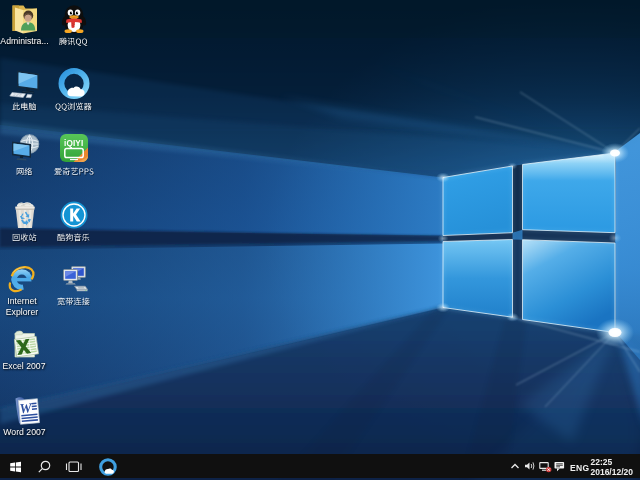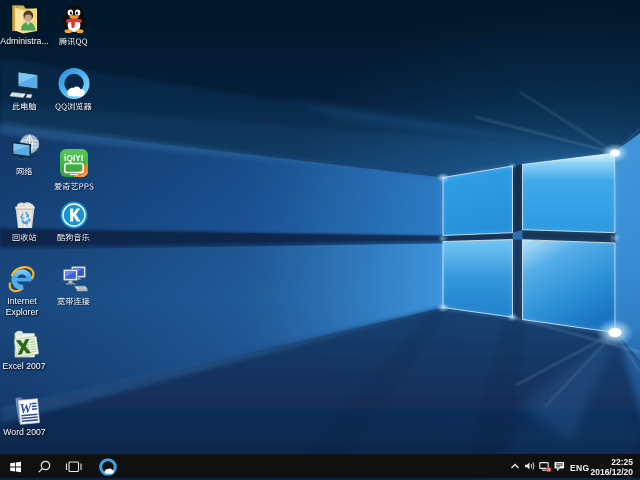--- a/index.html
+++ b/index.html
@@ -6,21 +6,21 @@
 #screen { position:relative; width:640px; height:480px; font-family:"Liberation Sans",sans-serif; }
 #wall { position:absolute; left:0; top:0; }
 .ic { position:absolute; width:32px; }
 .ic > svg { display:block; }
 .lb { position:absolute; }
 .lt { position:absolute; left:-24px; width:80px; text-align:center; color:#fff; font-size:8.7px; line-height:11.5px;
       text-shadow: 1px 1px 2px rgba(0,0,0,0.9), 0 0 2px rgba(0,0,0,0.5); white-space:nowrap; }
 #bar { position:absolute; left:0; top:454px; width:640px; height:24px; background:#101010;font-weight:bold; }
 #bar > svg { position:absolute; left:0; top:0; }
 #eng { position:absolute; left:570px; top:9px; color:#f0f0f0; font-size:8.5px; letter-spacing:0.3px; }
-#clock { position:absolute; right:7px; top:3px; color:#f0f0f0; font-size:8.5px; text-align:right; line-height:10px; }
+#clock { position:absolute; right:7px; top:3px; color:#f0f0f0; font-size:8.5px; text-align:left; line-height:10px; }
 </style></head>
 <body>
 <div id="screen">
 
 <svg id="wall" width="640" height="480" viewBox="0 0 640 480">
 <defs>
 <linearGradient id="base" x1="0" y1="0" x2="0" y2="1">
  <stop offset="0" stop-color="#071426"></stop>
  <stop offset="0.2" stop-color="#0a1d38"></stop>
  <stop offset="0.45" stop-color="#123765"></stop>
@@ -261,21 +261,21 @@
 <path d="M4.5 10.4 L20.5 12.6 L20.5 23 L4.5 20.8 Z" fill="#57ace8"></path>
 <path d="M4.5 10.4 L20.5 12.6 L4.5 18.2 Z" fill="#82c7f2" opacity="0.9"></path>
 <path d="M11.3 22.4 L14.3 22.8 L13.8 25.3 L10.8 24.9 Z" fill="#0f2335"></path>
 <path d="M8.3 25.2 L17 26 L17.8 27.6 L7.5 26.7 Z" fill="#2c4a63"></path>
 </svg>
       <svg class="lb" width="24" height="14" viewBox="-4 -10.5 24 14" style="left:3.8px;top:31.5px">
         <path d="M1.6 -4.4C2.0 -3.9 2.4 -3.4 2.7 -2.9C2.4 -2.0 2.0 -1.3 1.4 -0.7C1.5 -0.6 1.8 -0.5 1.9 -0.4C2.4 -0.9 2.8 -1.6 3.1 -2.3C3.4 -2.0 3.6 -1.6 3.7 -1.3L4.1 -1.7C4.0 -2.0 3.7 -2.5 3.3 -3.0C3.6 -3.6 3.7 -4.4 3.9 -5.2L3.3 -5.2C3.2 -4.6 3.1 -4.1 2.9 -3.5C2.6 -3.9 2.3 -4.4 2.0 -4.7ZM4.0 -4.4C4.3 -3.9 4.7 -3.4 5.1 -2.9C4.8 -2.0 4.3 -1.2 3.7 -0.7C3.8 -0.6 4.1 -0.4 4.2 -0.3C4.7 -0.8 5.1 -1.5 5.4 -2.3C5.7 -1.8 6.0 -1.4 6.1 -1.0L6.6 -1.4C6.4 -1.8 6.1 -2.4 5.7 -2.9C5.9 -3.6 6.1 -4.4 6.2 -5.2L5.6 -5.2C5.5 -4.6 5.4 -4.1 5.3 -3.5C5.0 -3.9 4.7 -4.3 4.4 -4.7ZM0.7 -6.4V0.6H1.3V-5.8H6.9V-0.2C6.9 -0.0 6.8 0.0 6.7 0.0C6.5 0.0 6.0 0.0 5.4 0.0C5.5 0.2 5.6 0.5 5.7 0.6C6.4 0.6 6.9 0.6 7.1 0.5C7.4 0.4 7.5 0.2 7.5 -0.2V-6.4Z M8.5 -0.4 8.7 0.2C9.4 -0.0 10.4 -0.3 11.4 -0.6L11.3 -1.2C10.3 -0.9 9.2 -0.6 8.5 -0.4ZM12.9 -7.0C12.5 -6.1 12.0 -5.3 11.3 -4.7L11.4 -4.8L10.9 -5.1C10.7 -4.8 10.6 -4.6 10.4 -4.3L9.3 -4.2C9.8 -4.9 10.3 -5.7 10.7 -6.6L10.1 -6.9C9.7 -5.9 9.2 -4.8 9.0 -4.6C8.8 -4.3 8.6 -4.1 8.5 -4.1C8.6 -3.9 8.7 -3.6 8.7 -3.5C8.8 -3.5 9.0 -3.6 10.0 -3.7C9.6 -3.2 9.3 -2.8 9.2 -2.6C8.9 -2.3 8.7 -2.1 8.5 -2.1C8.6 -1.9 8.7 -1.6 8.7 -1.5C8.9 -1.6 9.2 -1.7 11.2 -2.2C11.2 -2.3 11.2 -2.6 11.2 -2.7L9.7 -2.4C10.2 -3.0 10.8 -3.8 11.3 -4.6C11.4 -4.5 11.6 -4.2 11.7 -4.1C11.9 -4.4 12.2 -4.6 12.4 -5.0C12.6 -4.6 12.9 -4.2 13.3 -3.9C12.7 -3.4 12.0 -3.1 11.3 -2.9C11.4 -2.8 11.5 -2.5 11.5 -2.4C12.3 -2.6 13.1 -3.0 13.8 -3.5C14.4 -3.0 15.1 -2.6 15.9 -2.4C15.9 -2.6 16.0 -2.8 16.1 -3.0C15.4 -3.1 14.8 -3.4 14.2 -3.8C14.9 -4.4 15.4 -5.1 15.8 -5.9L15.4 -6.1L15.3 -6.1H13.1C13.2 -6.3 13.3 -6.6 13.4 -6.8ZM12.0 -2.4V0.6H12.6V0.2H14.9V0.6H15.5V-2.4ZM12.6 -0.4V-1.9H14.9V-0.4ZM14.9 -5.5C14.7 -5.0 14.2 -4.6 13.8 -4.2C13.3 -4.5 13.0 -5.0 12.7 -5.4L12.8 -5.5Z" fill="#000" opacity="0.55" transform="translate(0.8,0.9)"></path>
         <path d="M1.6 -4.4C2.0 -3.9 2.4 -3.4 2.7 -2.9C2.4 -2.0 2.0 -1.3 1.4 -0.7C1.5 -0.6 1.8 -0.5 1.9 -0.4C2.4 -0.9 2.8 -1.6 3.1 -2.3C3.4 -2.0 3.6 -1.6 3.7 -1.3L4.1 -1.7C4.0 -2.0 3.7 -2.5 3.3 -3.0C3.6 -3.6 3.7 -4.4 3.9 -5.2L3.3 -5.2C3.2 -4.6 3.1 -4.1 2.9 -3.5C2.6 -3.9 2.3 -4.4 2.0 -4.7ZM4.0 -4.4C4.3 -3.9 4.7 -3.4 5.1 -2.9C4.8 -2.0 4.3 -1.2 3.7 -0.7C3.8 -0.6 4.1 -0.4 4.2 -0.3C4.7 -0.8 5.1 -1.5 5.4 -2.3C5.7 -1.8 6.0 -1.4 6.1 -1.0L6.6 -1.4C6.4 -1.8 6.1 -2.4 5.7 -2.9C5.9 -3.6 6.1 -4.4 6.2 -5.2L5.6 -5.2C5.5 -4.6 5.4 -4.1 5.3 -3.5C5.0 -3.9 4.7 -4.3 4.4 -4.7ZM0.7 -6.4V0.6H1.3V-5.8H6.9V-0.2C6.9 -0.0 6.8 0.0 6.7 0.0C6.5 0.0 6.0 0.0 5.4 0.0C5.5 0.2 5.6 0.5 5.7 0.6C6.4 0.6 6.9 0.6 7.1 0.5C7.4 0.4 7.5 0.2 7.5 -0.2V-6.4Z M8.5 -0.4 8.7 0.2C9.4 -0.0 10.4 -0.3 11.4 -0.6L11.3 -1.2C10.3 -0.9 9.2 -0.6 8.5 -0.4ZM12.9 -7.0C12.5 -6.1 12.0 -5.3 11.3 -4.7L11.4 -4.8L10.9 -5.1C10.7 -4.8 10.6 -4.6 10.4 -4.3L9.3 -4.2C9.8 -4.9 10.3 -5.7 10.7 -6.6L10.1 -6.9C9.7 -5.9 9.2 -4.8 9.0 -4.6C8.8 -4.3 8.6 -4.1 8.5 -4.1C8.6 -3.9 8.7 -3.6 8.7 -3.5C8.8 -3.5 9.0 -3.6 10.0 -3.7C9.6 -3.2 9.3 -2.8 9.2 -2.6C8.9 -2.3 8.7 -2.1 8.5 -2.1C8.6 -1.9 8.7 -1.6 8.7 -1.5C8.9 -1.6 9.2 -1.7 11.2 -2.2C11.2 -2.3 11.2 -2.6 11.2 -2.7L9.7 -2.4C10.2 -3.0 10.8 -3.8 11.3 -4.6C11.4 -4.5 11.6 -4.2 11.7 -4.1C11.9 -4.4 12.2 -4.6 12.4 -5.0C12.6 -4.6 12.9 -4.2 13.3 -3.9C12.7 -3.4 12.0 -3.1 11.3 -2.9C11.4 -2.8 11.5 -2.5 11.5 -2.4C12.3 -2.6 13.1 -3.0 13.8 -3.5C14.4 -3.0 15.1 -2.6 15.9 -2.4C15.9 -2.6 16.0 -2.8 16.1 -3.0C15.4 -3.1 14.8 -3.4 14.2 -3.8C14.9 -4.4 15.4 -5.1 15.8 -5.9L15.4 -6.1L15.3 -6.1H13.1C13.2 -6.3 13.3 -6.6 13.4 -6.8ZM12.0 -2.4V0.6H12.6V0.2H14.9V0.6H15.5V-2.4ZM12.6 -0.4V-1.9H14.9V-0.4ZM14.9 -5.5C14.7 -5.0 14.2 -4.6 13.8 -4.2C13.3 -4.5 13.0 -5.0 12.7 -5.4L12.8 -5.5Z" fill="#fff"></path>
       </svg>
     </div>
-<div class="ic" style="left:57.5px;top:147px">
+<div class="ic" style="left:57.5px;top:132px">
       <svg width="32" height="32" viewBox="0 0 32 32">
 <defs>
           <linearGradient id="iqg" x1="0" y1="0" x2="0" y2="1">
 <stop offset="0" stop-color="#58c658"></stop>
             <stop offset="1" stop-color="#31a238"></stop>
 </linearGradient>
         </defs>
 <rect x="2" y="2" width="28" height="28" rx="6" fill="url(#iqg)"></rect>
 <path d="M30 15.5 L30 23.5 C30 27.1 27.1 30 23.5 30 L15.5 30 Z" fill="#e8872e"></path>
 <path d="M30 24 C30 27.3 27.3 30 24 30 L15.5 30 C21 29.6 26.8 27.6 30 24 Z" fill="#f0a14e"></path>

